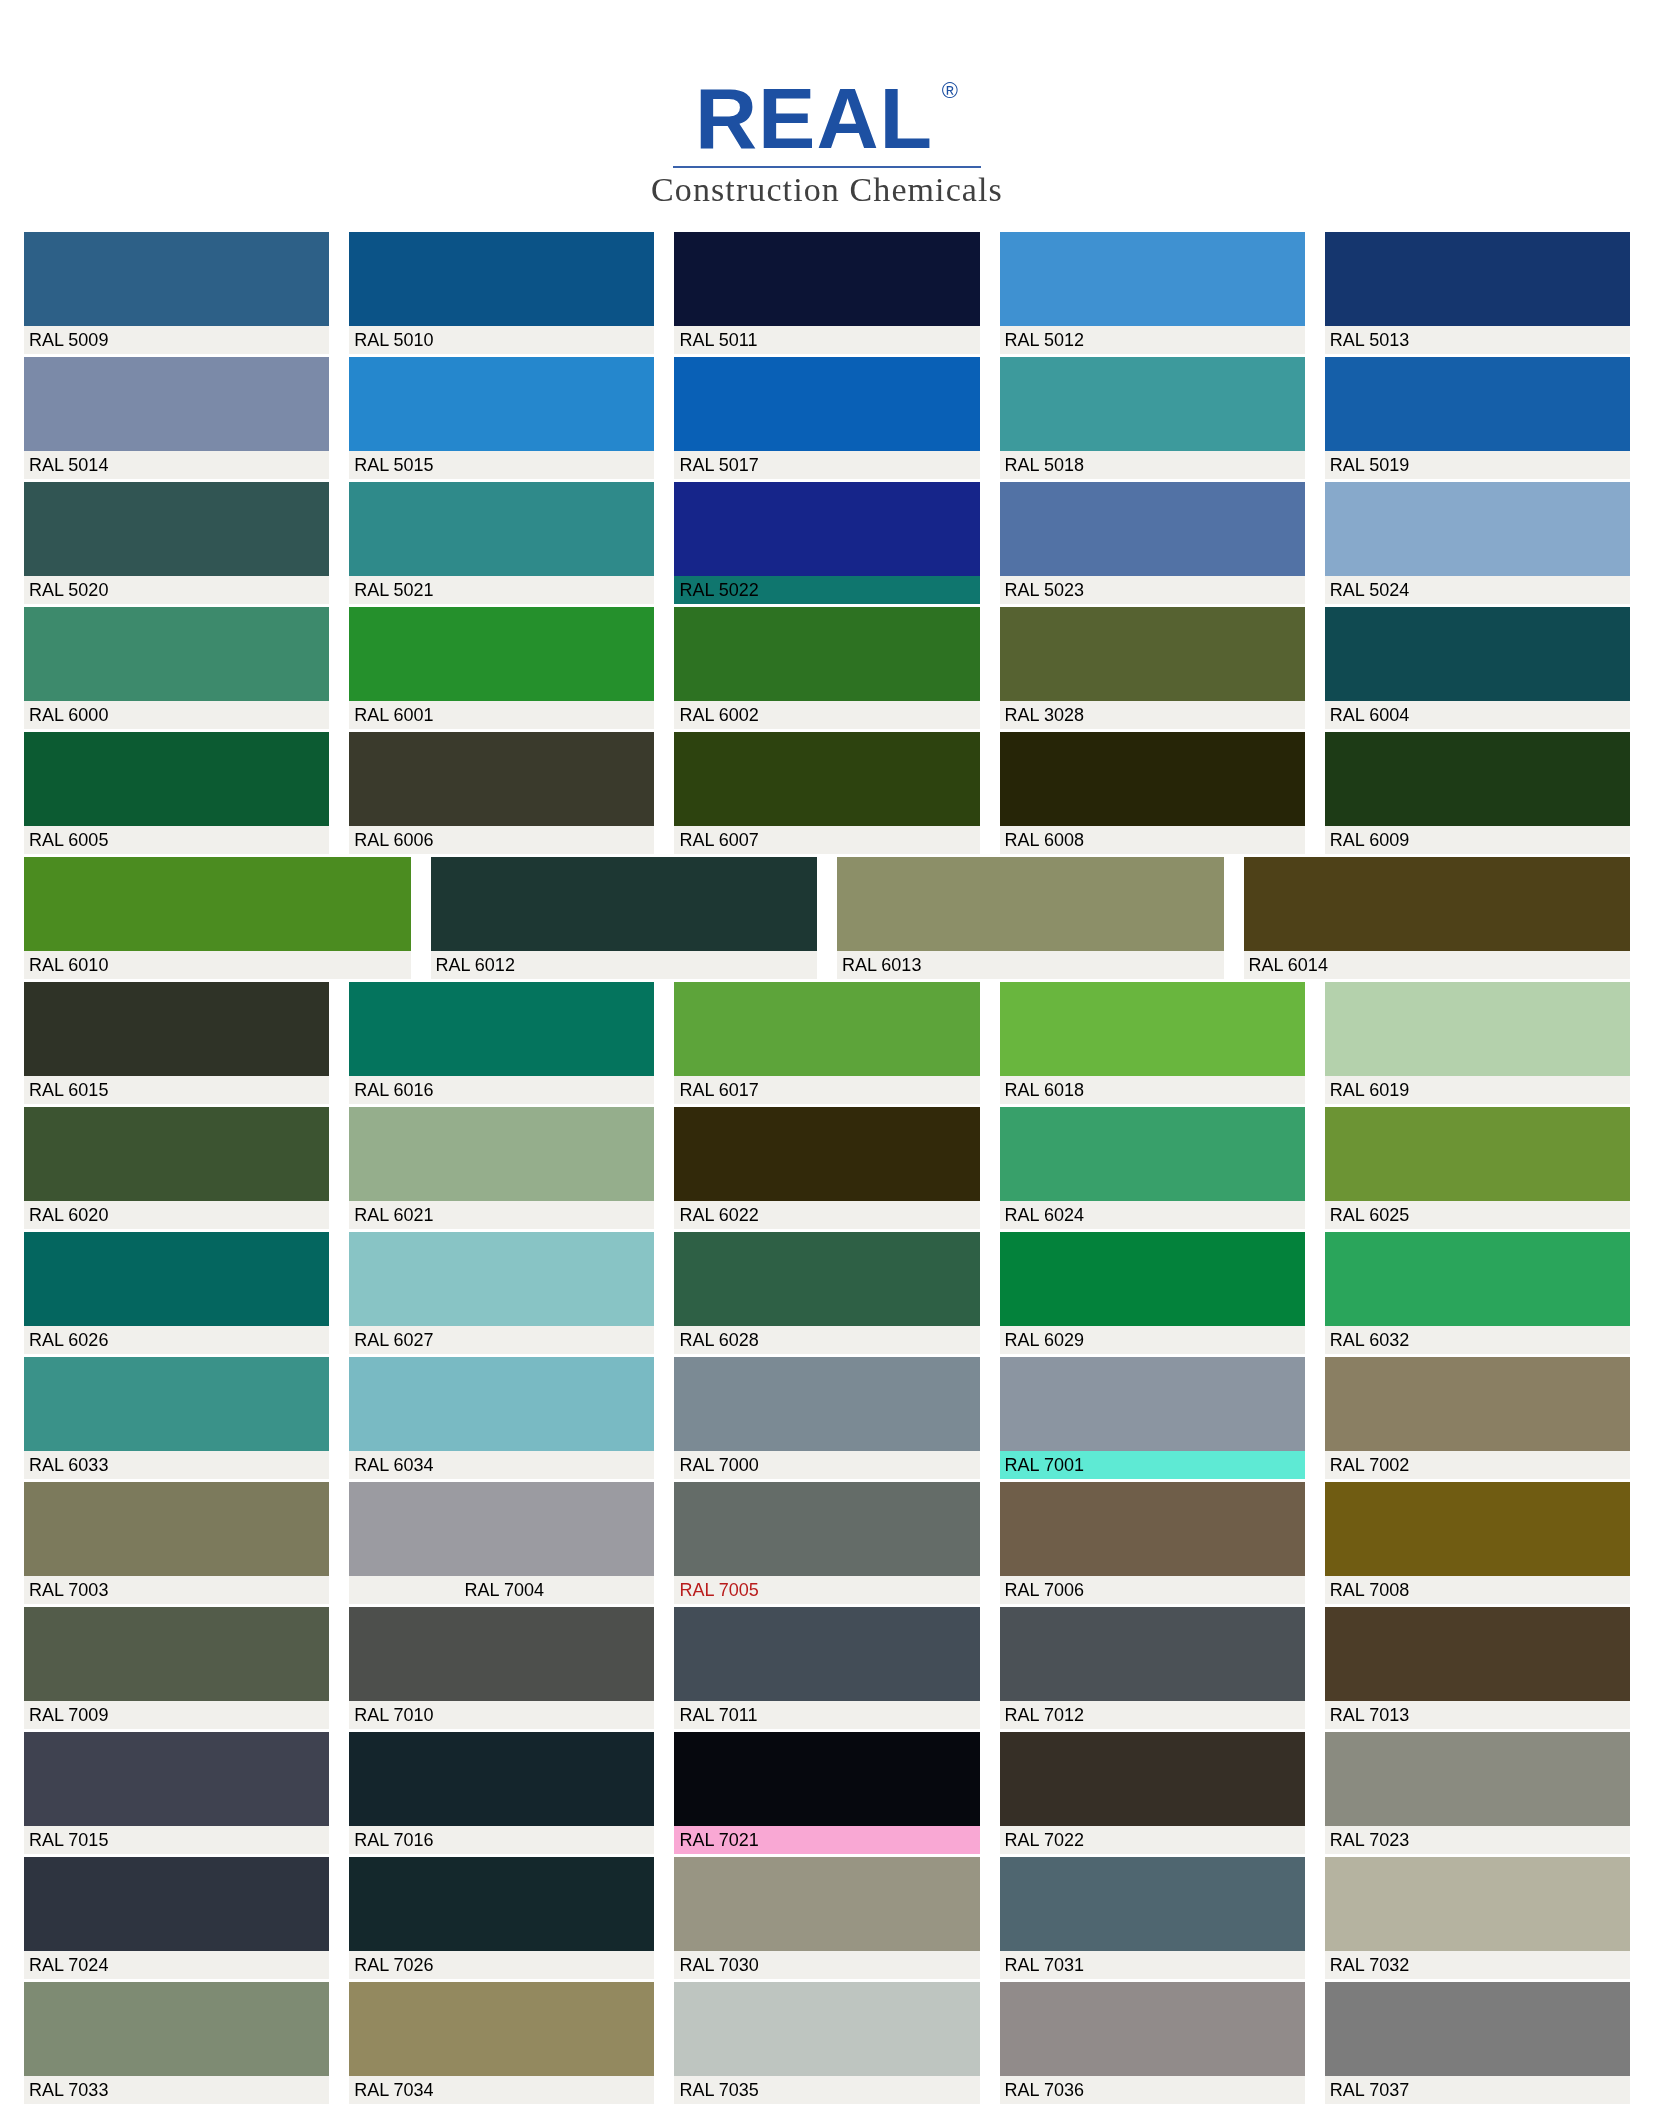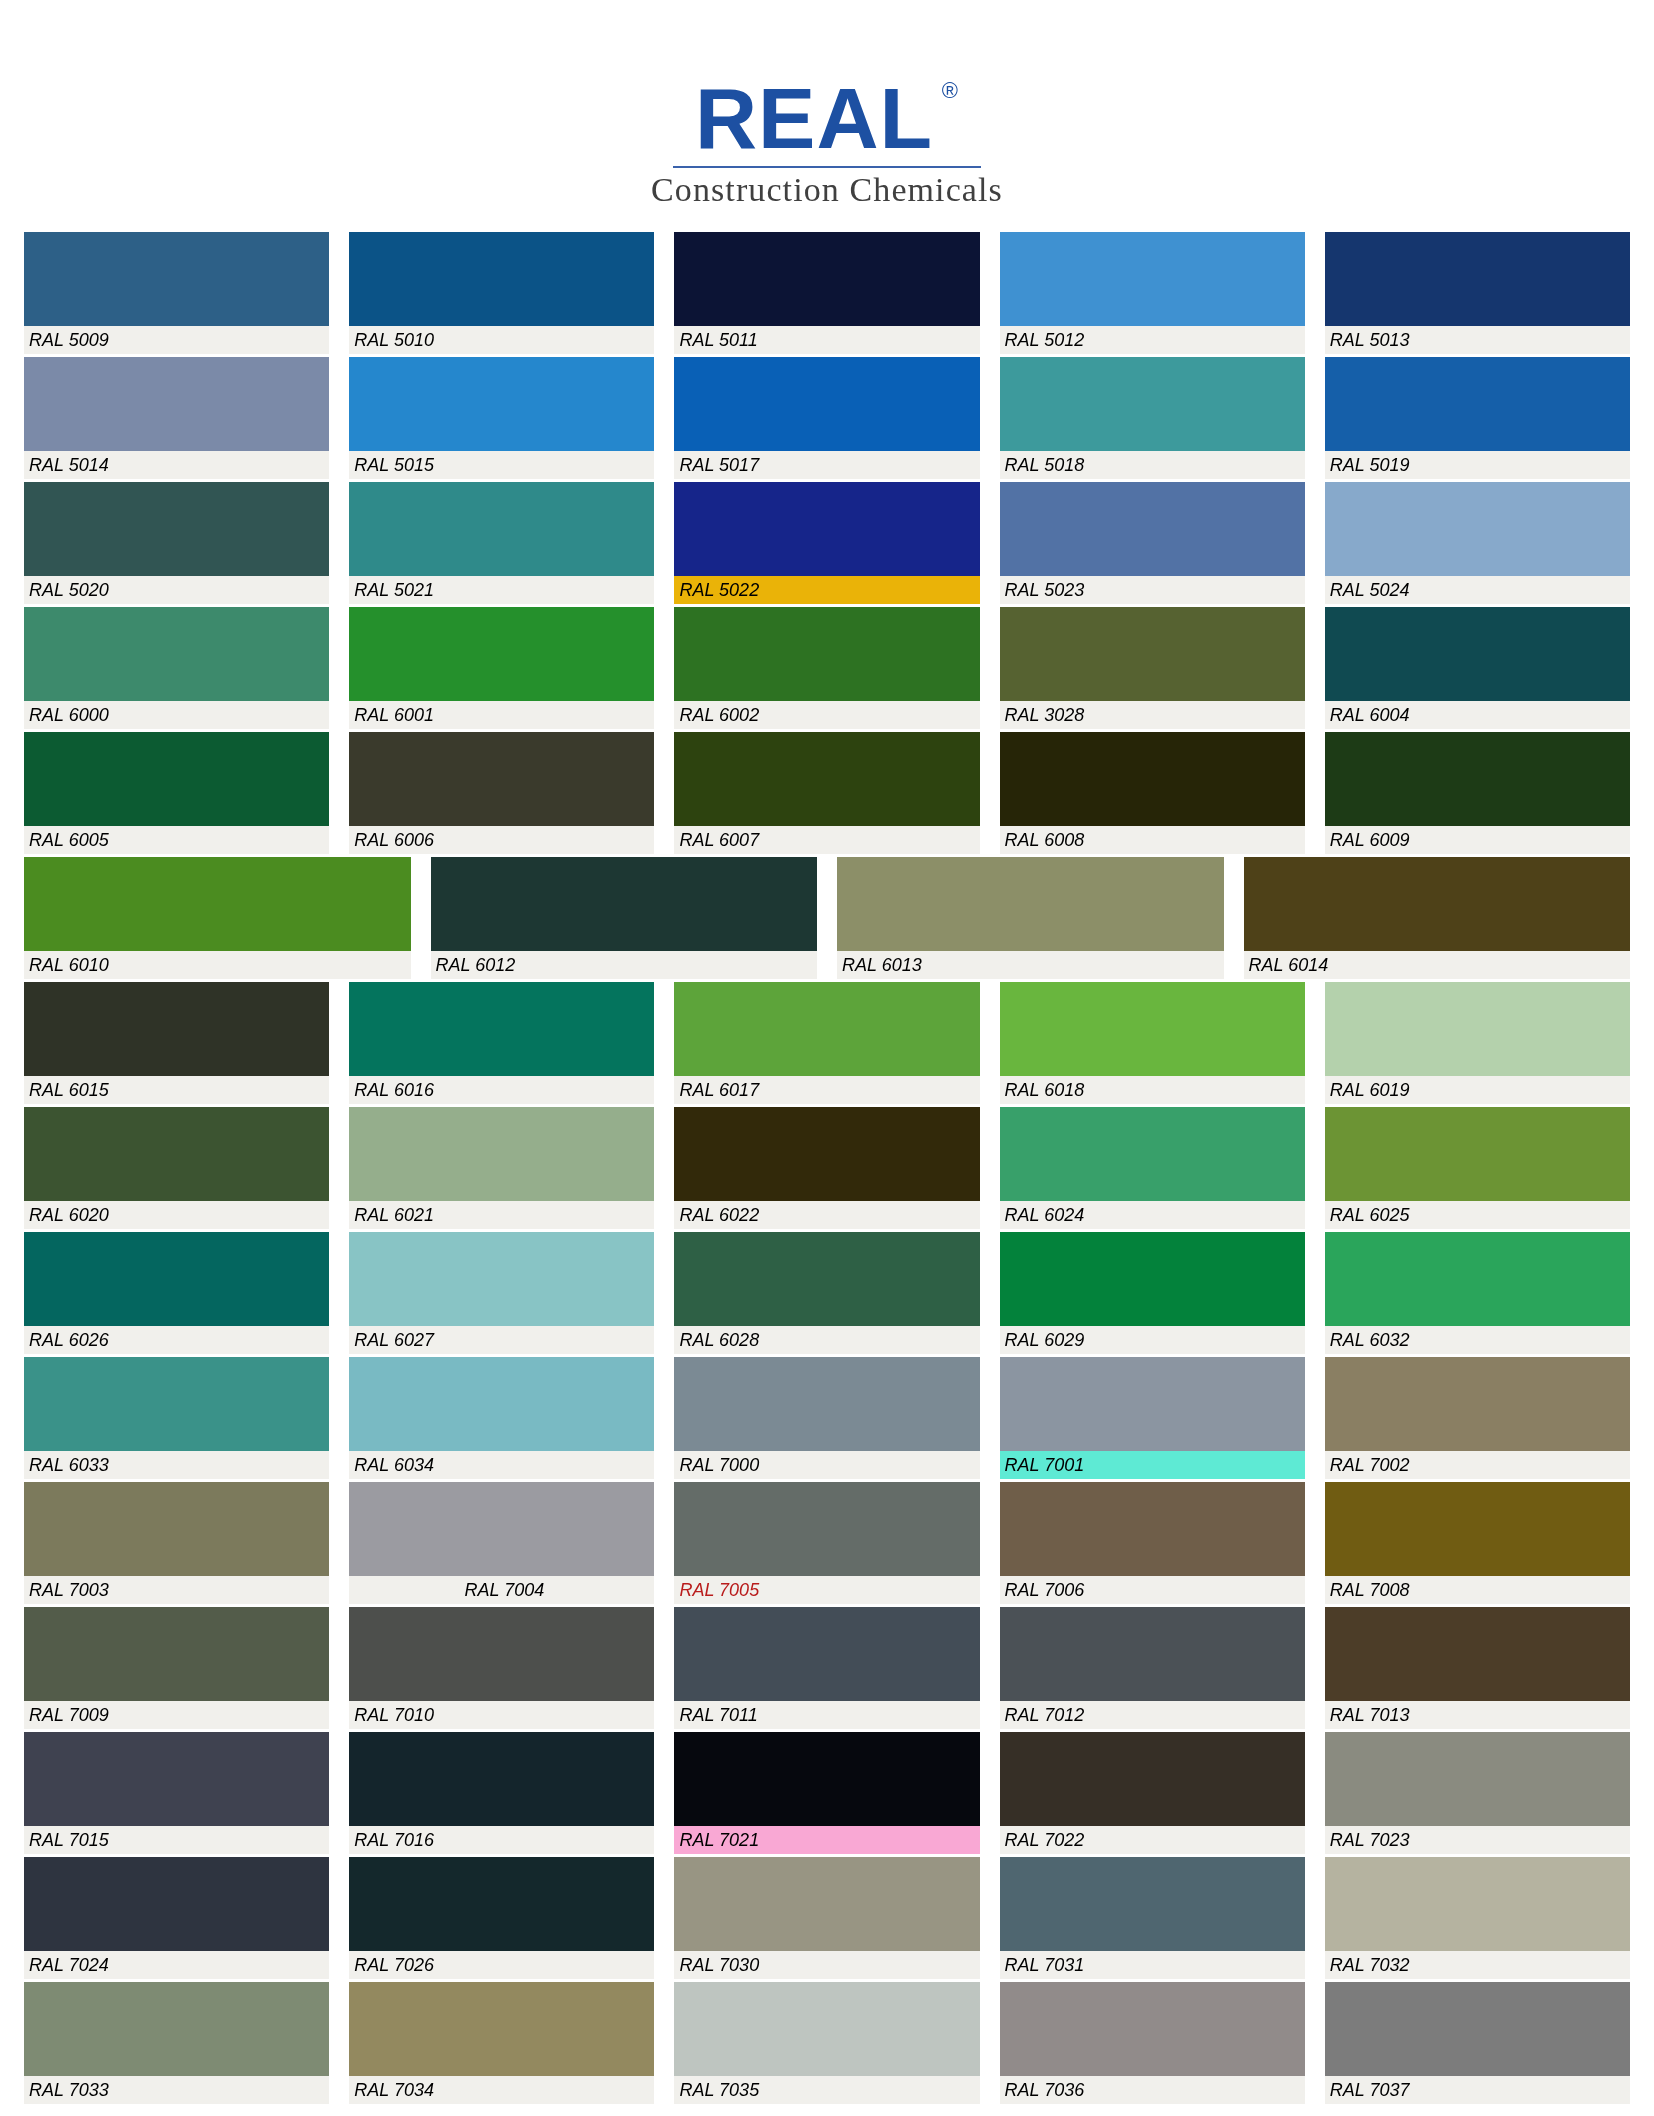--- a/index.html
+++ b/index.html
@@ -73,21 +73,20 @@
     width: 1630px;
     margin: 0 auto;
     padding: 0 12px 0 12px;
     box-sizing: border-box;
   }
   .grid-row {
     display: flex;
     width: 100%;
     gap: 20px;
     margin-bottom: 3px;
-    font-style: italic;
   }
   .cell {
     flex: 1 1 0;
     min-width: 0;
     display: flex;
     flex-direction: column;
   }
   .chip {
     height: 94px;
     width: 100%;
@@ -169,21 +168,21 @@
         <div class="cell">
           <div class="chip" style="background: rgb(49, 85, 83);"></div>
           <div class="chip-label" style="background: rgb(241, 240, 236); color: rgb(0, 0, 0);">RAL 5020</div>
         </div>
         <div class="cell">
           <div class="chip" style="background: rgb(47, 138, 138);"></div>
           <div class="chip-label" style="background: rgb(241, 240, 236); color: rgb(0, 0, 0);">RAL 5021</div>
         </div>
         <div class="cell">
           <div class="chip" style="background: rgb(22, 37, 138);"></div>
-          <div class="chip-label" style="background: #eab308; color: rgb(0, 0, 0);">RAL 5022</div>
+          <div class="chip-label" style="background: #0f766e; color: rgb(0, 0, 0);">RAL 5022</div>
         </div>
         <div class="cell">
           <div class="chip" style="background: rgb(82, 114, 165);"></div>
           <div class="chip-label" style="background: rgb(241, 240, 236); color: rgb(0, 0, 0);">RAL 5023</div>
         </div>
         <div class="cell">
           <div class="chip" style="background: rgb(135, 169, 203);"></div>
           <div class="chip-label" style="background: rgb(241, 240, 236); color: rgb(0, 0, 0);">RAL 5024</div>
         </div>
       </div>

